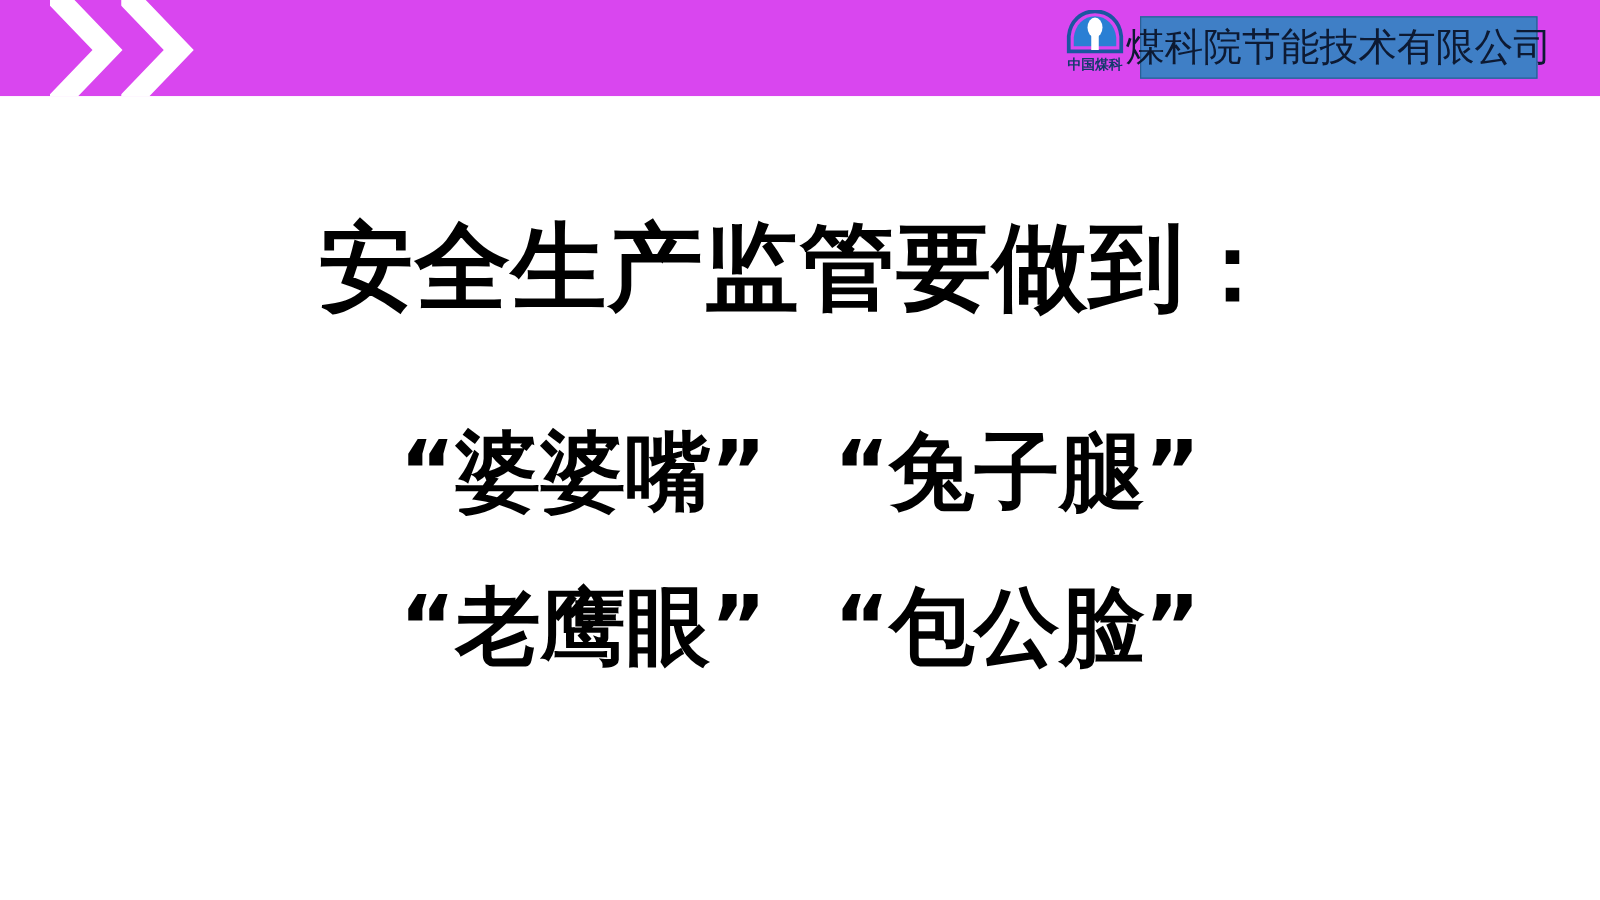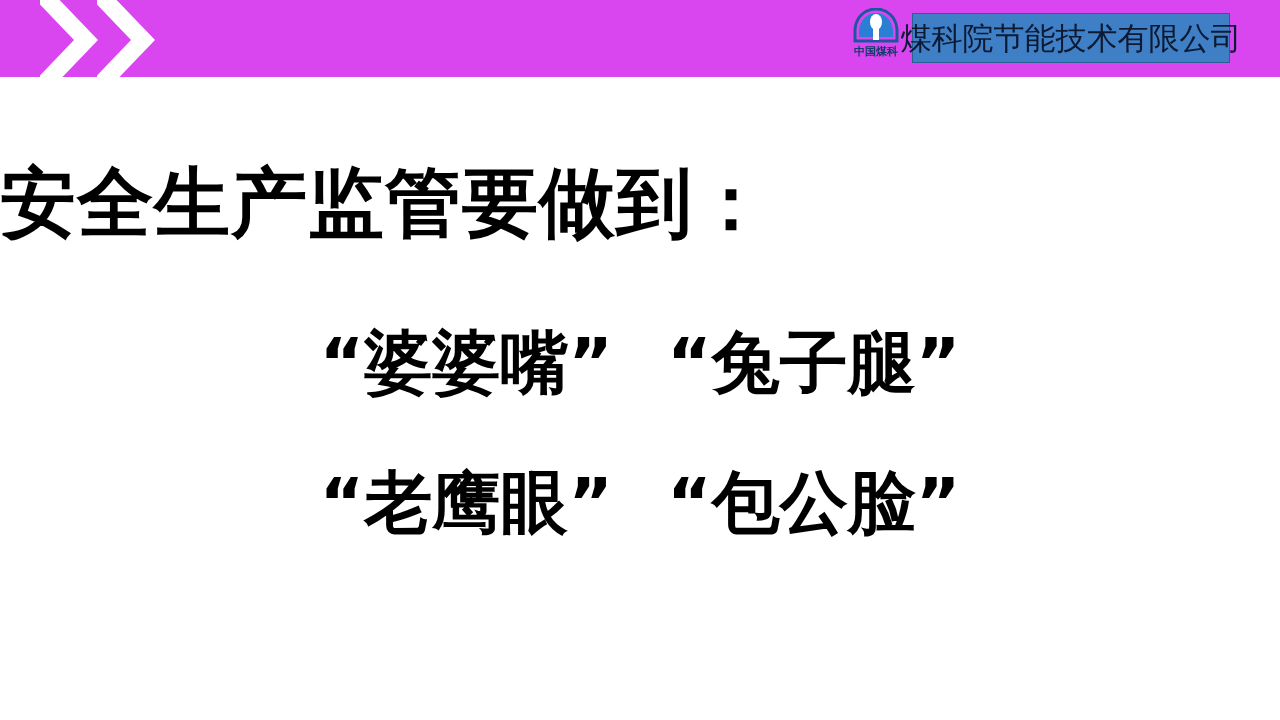--- a/index.html
+++ b/index.html
@@ -104,42 +104,43 @@
     left: 0;
     top: 77px;
     width: 1280px;
     height: 643px;
     background: #ffffff;
   }
 
   .headline {
     position: absolute;
     left: 0;
-    top: 81px;
-    width: 1280px;
+    top: 92px;
+    width: 1280px;
+    text-align: center;
     font-size: 76px;
     line-height: 90px;
     font-weight: bold;
     color: #000000;
     letter-spacing: 1px;
     white-space: nowrap;
   }
 
   .phrase-row {
     position: absolute;
     left: 0;
     width: 1280px;
     text-align: center;
     font-size: 68px;
     line-height: 84px;
     font-weight: bold;
     color: #000000;
     white-space: nowrap;
   }
-  .phrase-row-1 { top: 244px; }
+  .phrase-row-1 { top: 260px; }
   .phrase-row-2 { top: 384px; text-decoration: underline; }
 
   .phrase {
     display: inline-block;
   }
   .phrase-gap {
     display: inline-block;
     width: 54px;
   }
 

